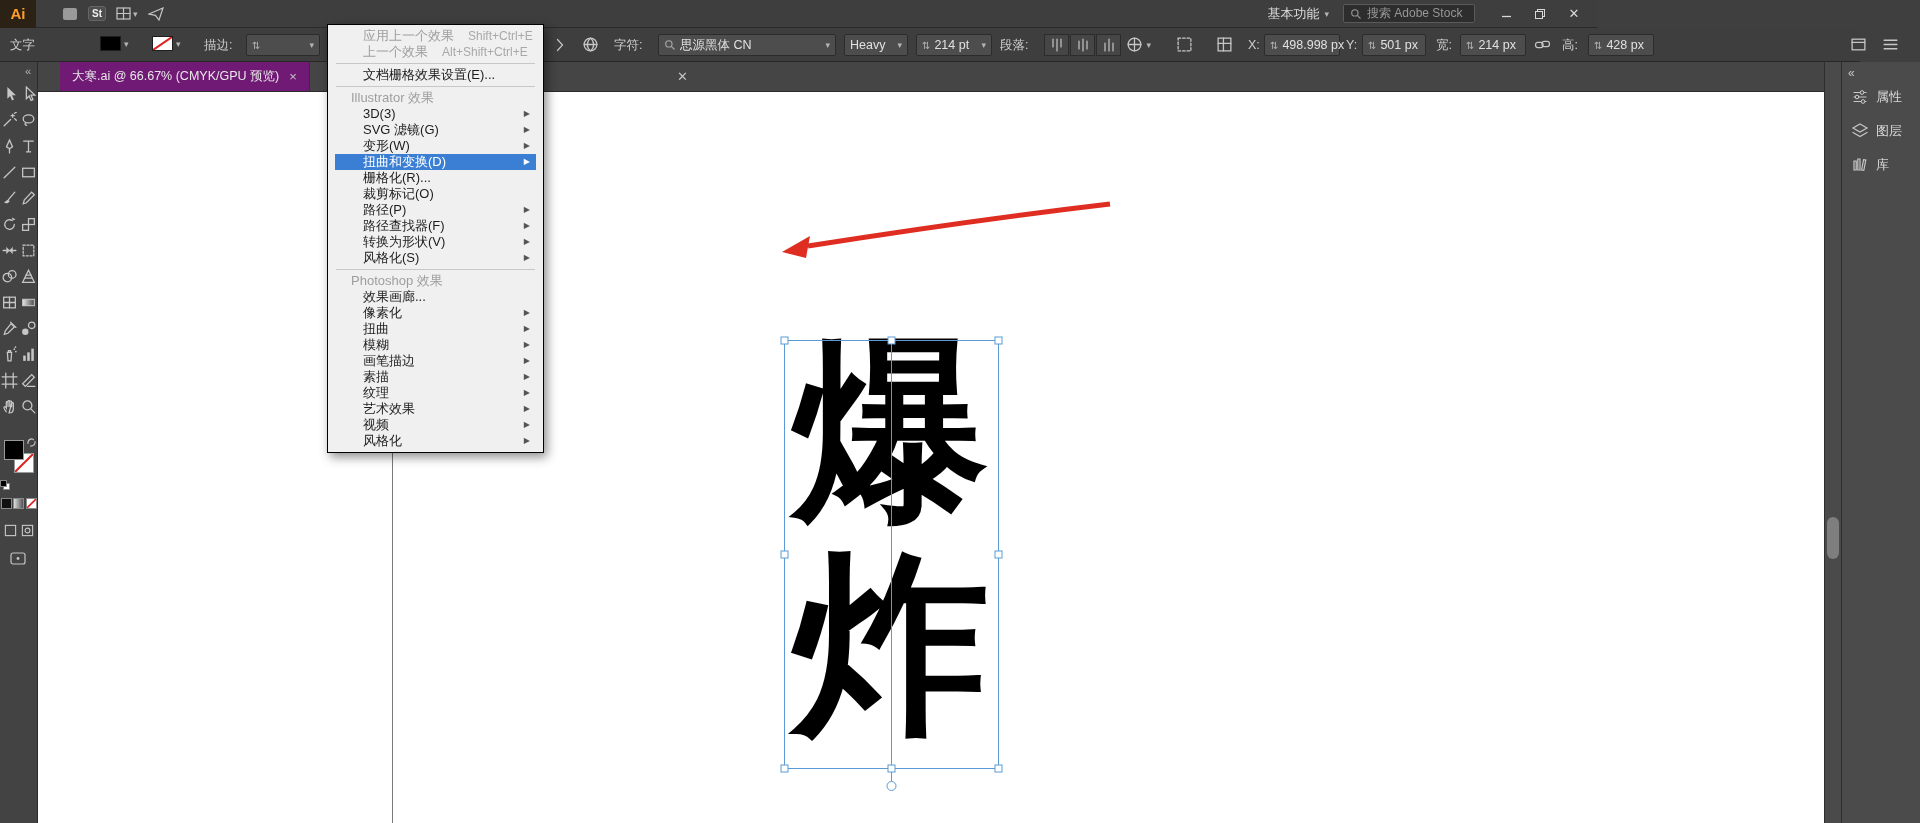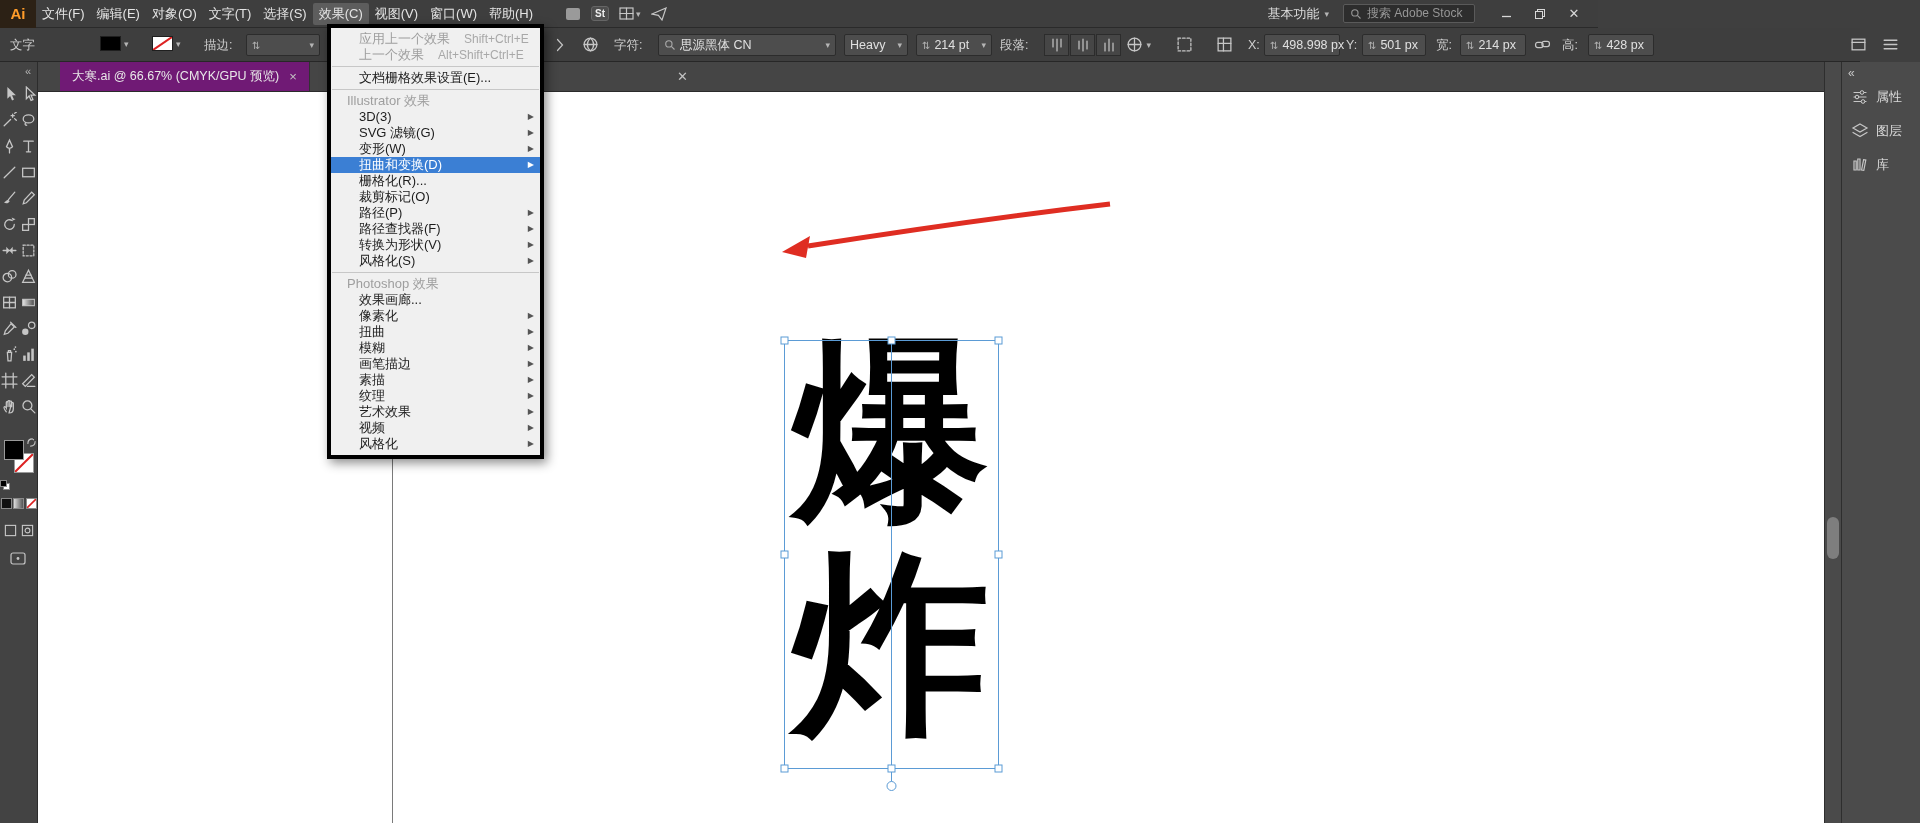--- a/index.html
+++ b/index.html
@@ -77,22 +77,22 @@
   .redhead{fill:var(--arrow-red)}
 
   .vscroll{position:absolute;right:79px;top:62px;bottom:0;width:17px;background:#4a4a4a;border-left:1px solid #2e2e2e}
   .vthumb{position:absolute;left:2px;right:2px;top:455px;height:42px;background:#7e7e7e;border-radius:6px}
 
   .dock{position:absolute;right:0;top:62px;bottom:0;width:79px;background:#4b4b4b;border-left:1px solid #2e2e2e}
   .dock-expand{display:block;color:#c8c8c8;font-size:12px;padding:4px 0 0 6px}
   .dock-item{display:flex;align-items:center;gap:7px;padding:8px 0 8px 9px;color:#dadada;font-size:13px;cursor:default}
 
   
-  .menu-panel{position:absolute;background:#f0f0f0;border:4px solid #000000;
-    box-shadow:3px 4px 10px rgba(0,0,0,.45);padding:3px 0;font-size:13px;color:#1c1c1c;z-index:60}
+  .menu-panel{position:absolute;background:#f0f0f0;border:1px solid #000000;
+    box-shadow:3px 4px 10px rgba(0,0,0,.45);padding:3px 7px;font-size:13px;color:#1c1c1c;z-index:60}
   #effect-menu{left:327px;top:24px;width:217px}
   #distort-submenu{left:544px;top:150px;width:170px;z-index:61}
   .mi{height:16px;line-height:16px;display:flex;align-items:center;padding:0 18px 0 28px;position:relative;white-space:nowrap}
   .mi .lbl{flex:1}
   .mi .sc{margin-left:14px;color:#8d8d8d;font-size:12px}
   .mi.disabled{color:#9e9e9e}
   .mi.disabled .sc{color:#a8a8a8}
   .mi.selected{background:var(--menu-hl);color:#fff}
   .mi .subarrow{position:absolute;right:6px;font-size:8px;color:#555}
   .mi.selected .subarrow{color:#fff}
@@ -104,31 +104,20 @@
   svg{display:block}
   .sv{stroke:#c6c6c6;fill:none;stroke-width:1.2;stroke-linecap:round}
 </style>
 </head>
 <body>
 
 <div class="app">
 
   <header class="menubar">
     <div class="ai-logo">Ai</div>
-    <nav id="mb-items">
-        <div class="mb-item">文件(F)</div>
-        <div class="mb-item">编辑(E)</div>
-        <div class="mb-item">对象(O)</div>
-        <div class="mb-item">文字(T)</div>
-        <div class="mb-item">选择(S)</div>
-        <div class="mb-item active">效果(C)</div>
-        <div class="mb-item">视图(V)</div>
-        <div class="mb-item">窗口(W)</div>
-        <div class="mb-item">帮助(H)</div>
-      </nav>
     <div class="mb-chips">
       <span class="chip">
         <svg width="16" height="14" viewBox="0 0 16 14">
             <rect x="1" y="1" width="14" height="12" rx="2" fill="#9a9a9a"></rect>
           </svg>
       </span>
       <span class="chip">
         <span class="st">St</span>
       </span>
       <span class="chip">

